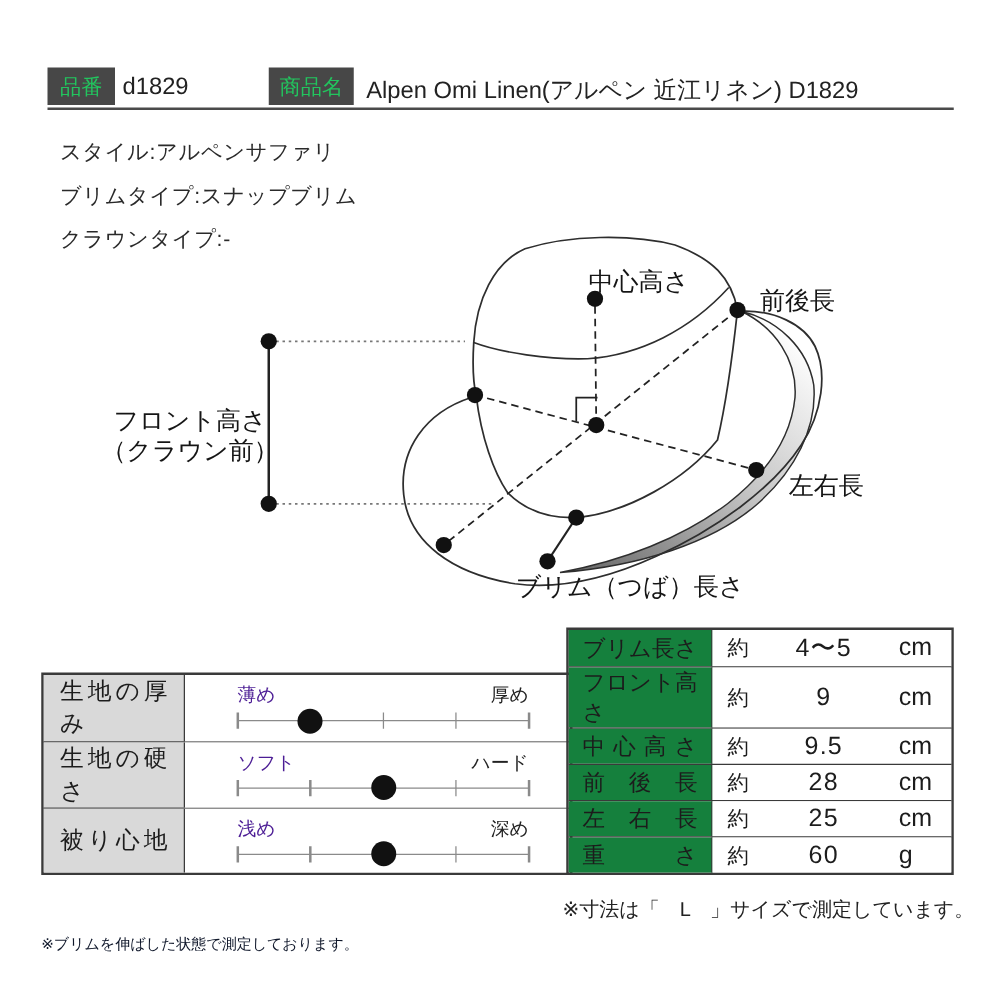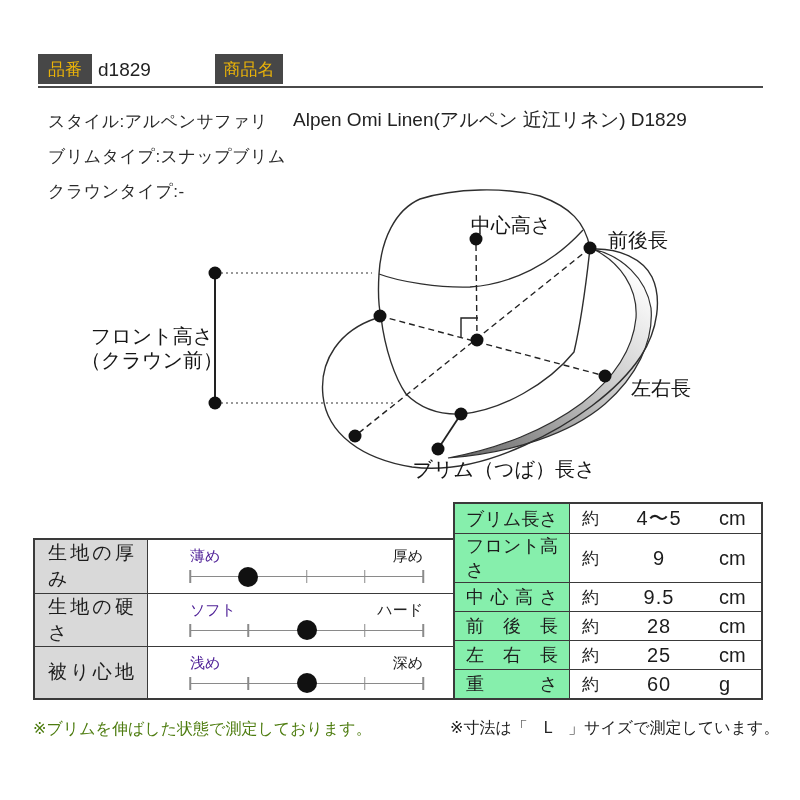--- a/index.html
+++ b/index.html
@@ -1,21 +1,21 @@
 <!DOCTYPE html>
 <html><head>
 <meta charset="utf-8">
 <style>
   * { margin:0; padding:0; box-sizing:border-box; }
   html,body { background:#fff; }
   body { font-family:"Liberation Sans","DejaVu Sans",sans-serif; color:#1c1c1c; }
   .page { position:relative; width:800px; height:800px; background:#fff; overflow:hidden; }
 
   
-  .hbox { position:absolute; height:30px; background:#474747; color:#eab308;
+  .hbox { position:absolute; height:30px; background:#474747; color:#22c55e;
           display:flex; align-items:center; justify-content:center; font-size:17px; }
   .hval { position:absolute; font-size:19px; color:#222; }
   .underline { position:absolute; left:38px; top:86px; width:725px; height:2px; background:#4a4a4a; }
 
   .spec { position:absolute; left:48px; font-size:17px; color:#2a2a2a; letter-spacing:0.5px; }
 
   
   .hat { position:absolute; left:90px; top:185px; width:625px; height:305px; }
   .hat text { font-family:"Liberation Sans","DejaVu Sans",sans-serif; font-size:20px; fill:#151515; font-weight:500; }
 
@@ -31,42 +31,42 @@
   .maxlab { position:absolute; right:33px; top:7px; font-size:15px; color:#222; }
   .track { position:absolute; left:42px; right:33px; top:36px; border-top:1.5px solid #8a8a8a; }
   .tick { position:absolute; width:1.5px; height:13px; background:#8a8a8a; top:-7px; transform:translateX(-50%); }
   .sdot { position:absolute; width:20px; height:20px; border-radius:50%; background:#111; top:-10.5px; transform:translateX(-50%); }
 
   
   .stable { position:absolute; left:453px; top:502px; width:310px; height:198px;
             border:2px solid #3a3a3a; display:grid; grid-template-rows:repeat(6,1fr); }
   .srow { display:grid; grid-template-columns:115px 1fr; border-top:1px solid #3a3a3a; }
   .srow:first-child { border-top:none; }
-  .sl { background:#86efac; border-right:1.5px solid #3a3a3a; display:flex; align-items:center; padding:0 11px; font-size:18px; }
+  .sl { background:#15803d; border-right:1.5px solid #3a3a3a; display:flex; align-items:center; padding:0 11px; font-size:18px; }
   .sv { display:flex; align-items:center; padding:0 10px 0 12px; background:#fff; }
   .approx { font-size:17px; }
   .val { flex:1; text-align:center; font-size:20px; letter-spacing:1px; }
   .unit { width:32px; font-size:20px; text-align:left; }
 
-  .note { position:absolute; font-size:16px; color:#4d7c0f; }
+  .note { position:absolute; font-size:12px; color:#0f172a;margin-top:28px; }
   .note-r { position:absolute; font-size:16px; color:#222; }
 </style>
 </head>
 <body>
 
 <div class="page">
 
   <div class="hbox" style="left:38px; top:54px; width:54px;">
     <span>品番</span>
   </div>
   <div class="hval" style="left:98px; top:59px;">d1829</div>
   <div class="hbox" style="left:215px; top:54px; width:68px;">
     <span>商品名</span>
   </div>
-  <div class="hval" style="left:293px; top:59px;margin-top:48px;">Alpen Omi Linen(アルペン 近江リネン) D1829</div>
+  <div class="hval" style="left:293px; top:59px;">Alpen Omi Linen(アルペン 近江リネン) D1829</div>
   <div class="underline"></div>
 
   <div class="spec" style="top:110px;">スタイル:アルペンサファリ</div>
   <div class="spec" style="top:145px;">ブリムタイプ:スナップブリム</div>
   <div class="spec" style="top:180px;">クラウンタイプ:-</div>
 
   <svg class="hat" viewBox="90 185 625 305">
     <defs>
       <linearGradient id="brimGrad" gradientUnits="userSpaceOnUse" x1="630" y1="265" x2="460" y2="465">
         <stop offset="0" stop-color="#ffffff"></stop>

